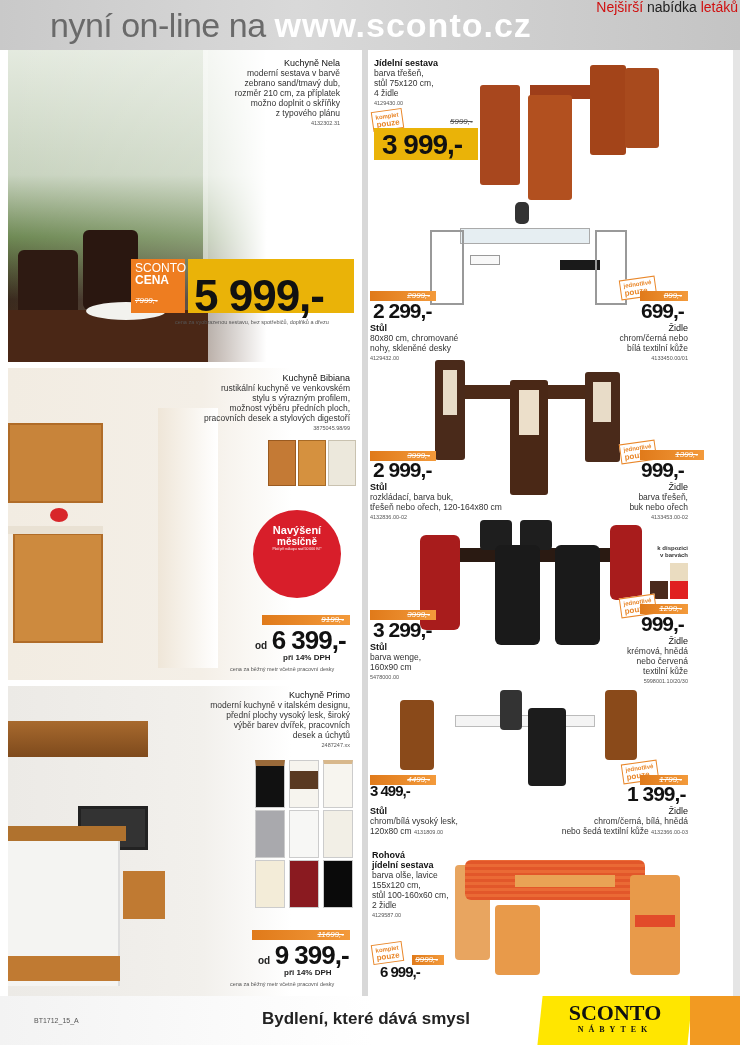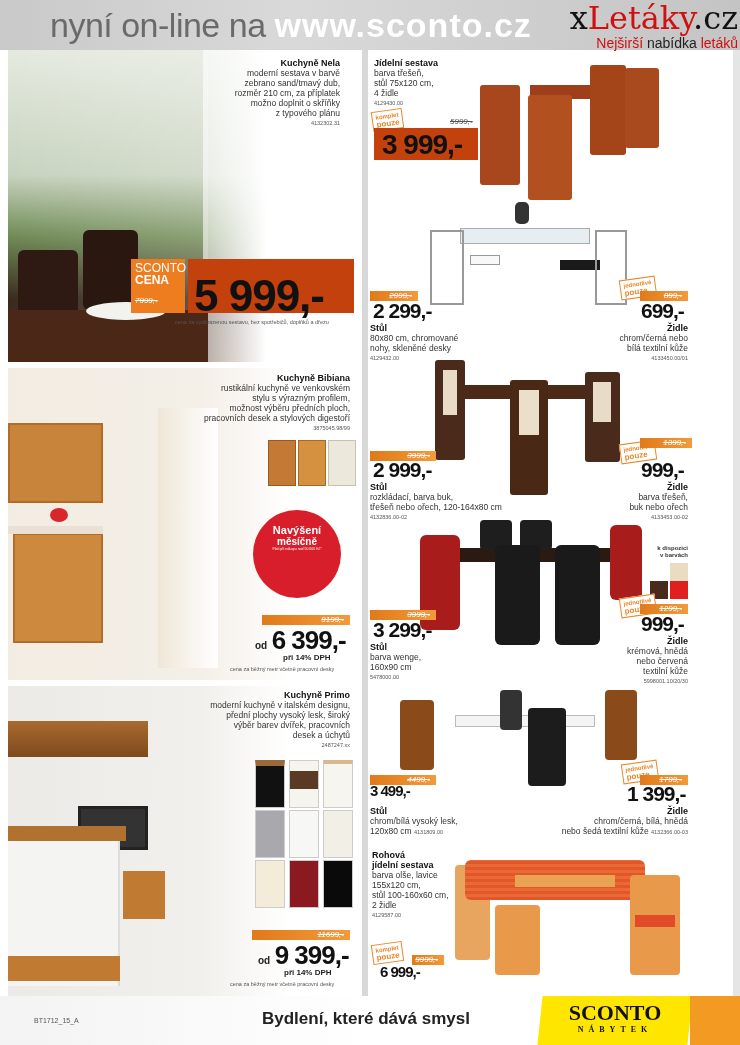--- a/index.html
+++ b/index.html
@@ -15,50 +15,49 @@
 #wm .sub{font-size:14px;color:#222;line-height:14px}
 #wm .sub span{color:#d01010}
 
 .photo{overflow:hidden}
 .kitchen1{left:8px;top:50px;width:354px;height:312px;background:linear-gradient(180deg,#e4eadf 0%,#c8d3bf 40%,#6f8a55 60%,#3a2a1e 80%,#4a2b18 100%)}
 .kitchen2{left:8px;top:368px;width:354px;height:312px;background:linear-gradient(90deg,#f2ece2 0%,#f4efe7 55%,#fff 80%)}
 .kitchen3{left:8px;top:686px;width:354px;height:310px;background:linear-gradient(90deg,#eceae6 0%,#f2f0ec 55%,#fff 80%)}
 .divider{background:#d8d8d8}
 .sidebar{left:733px;top:50px;width:7px;height:946px;background:#e5e5e5}
 .desc{text-align:right;font-size:8.5px;line-height:10px;color:#333}
-.desc .t{font-weight:bold;color:#111;font-size:9px}
+.desc .t{font-weight:normal;color:#111;font-size:9px}
 .desc .code{font-size:5.5px;color:#555}
 .ldesc{text-align:left;font-size:8.5px;line-height:10px;color:#333}
 .ldesc .t{font-weight:bold;color:#111;font-size:9px}
 .ldesc .code{font-size:5.5px;color:#555}
 .oldbar{background:linear-gradient(90deg,#e07a1a,#f39a3b);color:#fff;font-size:8px;text-align:right;padding-right:6px;height:10px;line-height:10px;text-decoration:line-through;font-style:italic}
 .price{font-weight:900;color:#111;letter-spacing:-1px;white-space:nowrap}
 .pouze{background:#fff;border:1px solid #e9872a;color:#e9872a;font-size:8px;line-height:8px;padding:1px 3px;transform:rotate(-8deg);font-weight:bold}
 .pouze .small{font-size:6px;display:block}
-.yellow{background:#c2410c}
+.yellow{background:#eab308}
 .chair{position:absolute}
 
 #footer{left:0;top:996px;width:620px;height:49px;background:linear-gradient(90deg,#f3f3f3,#fff 60%)}
 #footer .code{left:34px;top:21px;font-size:7px;color:#555}
 #footer .slogan{left:262px;top:13px;font-size:17px;font-weight:bold;color:#222}
 #footer .brand{left:540px;top:0;width:150px;height:49px;background:#ffe600;transform:skewX(-6deg)}
 #footer .brand2{left:690px;top:0;width:50px;height:49px;background:#f29a22}
 #footer .brandtext{left:560px;top:6px;width:110px;text-align:center;font-family:"Liberation Serif",serif;font-weight:bold;font-size:22px;line-height:22px;color:#111}
 #footer .brandsub{left:560px;top:29px;width:110px;text-align:center;font-family:"Liberation Serif",serif;font-weight:bold;font-size:8px;letter-spacing:5px;color:#111}
 .swatch{position:absolute;width:18px;height:18px}
 .door{position:absolute;width:30px;height:48px;border:1px solid #ccc}
 </style>
 </head>
 <body>
 
 <div id="header" class="abs">
   <div class="abs tagline"><span>nyní on-line na</span> <b>www.sconto.cz</b></div>
 </div>
 <div id="wm" class="abs">
-  <div class="logo"><span style="color:#111">x</span><span>Letáky</span><span style="color:#111">.cz</span></div>
   <div class="sub"><span>Nej</span><span style="color:#d01010">širší</span><span style="color:#222"> nabídka </span><span>letáků</span></div>
 </div>
 
 <div class="abs sidebar"></div>
 
 <div class="abs photo kitchen1">
   <div class="abs" style="left:0;top:0;width:200px;height:312px;background:linear-gradient(90deg,rgba(255,255,255,0.0),rgba(255,255,255,0.2))"></div>
   <div class="abs" style="left:195px;top:0;width:159px;height:312px;background:linear-gradient(90deg,rgba(255,255,255,0.6),#fff 40%)"></div>
   <div class="abs" style="left:10px;top:200px;width:60px;height:90px;background:#2e1a12;border-radius:6px"></div>
   <div class="abs" style="left:75px;top:180px;width:55px;height:80px;background:#2a1710;border-radius:6px"></div>
@@ -173,21 +172,21 @@
 </div>
 
 <div class="abs" style="left:430px;top:210px;width:200px;height:95px">
   <div class="chair" style="left:30px;top:18px;width:130px;height:16px;background:#e6eef2;border:1px solid #aaa"></div>
   <div class="chair" style="left:0;top:20px;width:34px;height:75px;border:2px solid #999"></div>
   <div class="chair" style="left:40px;top:45px;width:30px;height:10px;background:#f8f8f8;border:1px solid #999"></div>
   <div class="chair" style="left:130px;top:50px;width:40px;height:10px;background:#1a1a1a"></div>
   <div class="chair" style="left:165px;top:20px;width:32px;height:75px;border:2px solid #999"></div>
   <div class="chair" style="left:85px;top:-8px;width:14px;height:22px;background:#333;border-radius:5px"></div>
 </div>
-<div class="abs oldbar" style="left:370px;top:291px;width:48px">2999,-</div>
+<div class="abs oldbar" style="left:370px;top:291px;width:66px">2999,-</div>
 <div class="abs price" style="left:373px;top:299px;font-size:21px">2 299,-</div>
 <div class="abs ldesc" style="left:370px;top:323px;width:120px">
   <div class="t">Stůl</div>
   <div>80x80 cm, chromované</div>
   <div>nohy, skleněné desky</div>
   <div class="code">4129432.00</div>
 </div>
 <div class="abs pouze" style="left:620px;top:278px"><span class="small">jednotlivé</span><span>pouze</span></div>
 <div class="abs oldbar" style="left:640px;top:291px;width:48px">899,-</div>
 <div class="abs price" style="left:641px;top:299px;font-size:21px">699,-</div>
@@ -209,21 +208,21 @@
 </div>
 <div class="abs oldbar" style="left:370px;top:451px;width:66px">3999,-</div>
 <div class="abs price" style="left:373px;top:458px;font-size:21px">2 999,-</div>
 <div class="abs ldesc" style="left:370px;top:482px;width:180px">
   <div class="t">Stůl</div>
   <div>rozkládací, barva buk,</div>
   <div>třešeň nebo ořech, 120-164x80 cm</div>
   <div class="code">4132836.00-02</div>
 </div>
 <div class="abs pouze" style="left:620px;top:442px"><span class="small">jednotlivé</span><span>pouze</span></div>
-<div class="abs oldbar" style="left:640px;top:438px;width:52px">1399,-</div>
+<div class="abs oldbar" style="left:640px;top:450px;width:64px">1399,-</div>
 <div class="abs price" style="left:641px;top:458px;font-size:21px">999,-</div>
 <div class="abs desc" style="left:590px;top:482px;width:98px">
   <div class="t">Židle</div>
   <div>barva třešeň,</div>
   <div>buk nebo ořech</div>
   <div class="code">4133453.00-02</div>
 </div>
 
 <div class="abs" style="left:420px;top:520px;width:225px;height:130px">
   <div class="chair" style="left:0;top:15px;width:40px;height:95px;background:#a81c1c;border-radius:6px"></div>

